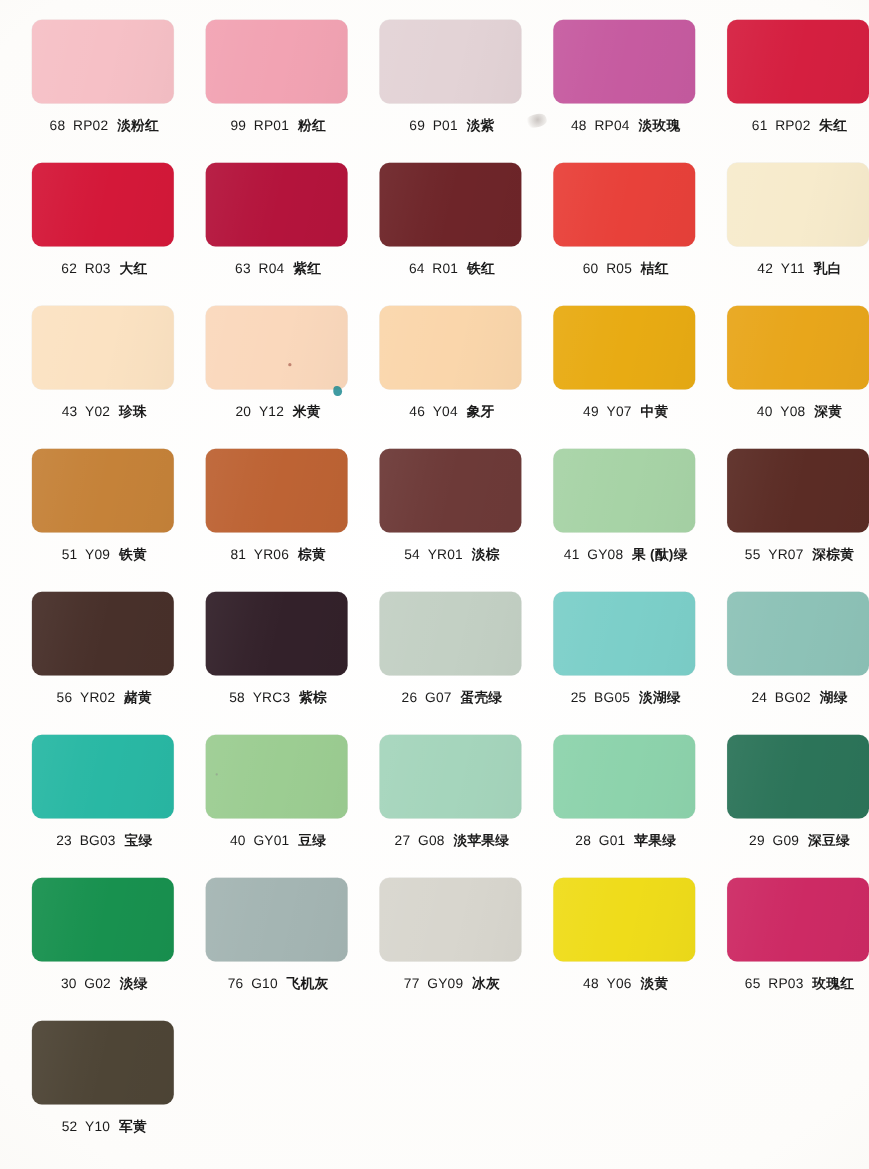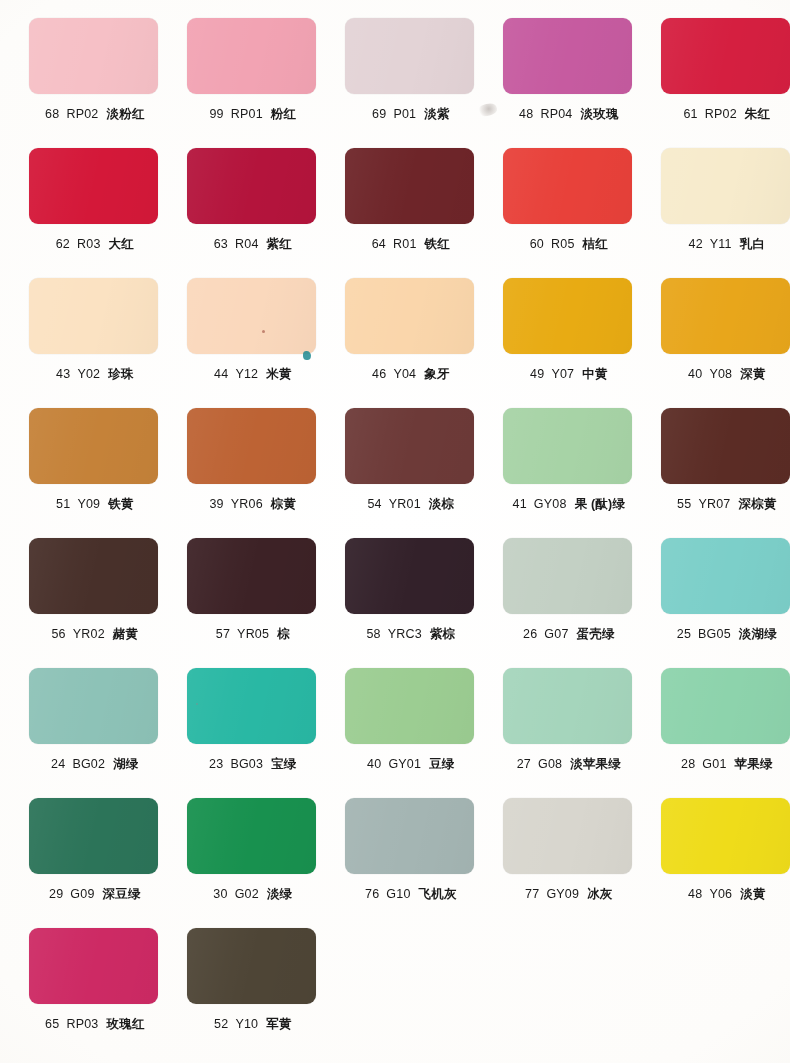--- a/index.html
+++ b/index.html
@@ -195,21 +195,21 @@
       <div class="chip" title="#fbe2c2" style="background: rgb(251, 226, 194);"></div>
       <div class="caption">
         <span class="c-num">43</span>
         <span class="c-code">Y02</span>
         <span class="c-name">珍珠</span>
       </div>
     </div>
     <div class="cell">
       <div class="chip" title="#fad8bc" style="background: rgb(250, 216, 188);"></div>
       <div class="caption">
-        <span class="c-num">44</span>
+        <span class="c-num">20</span>
         <span class="c-code">Y12</span>
         <span class="c-name">米黄</span>
       </div>
     </div>
     <div class="cell">
       <div class="chip" title="#fad6ab" style="background: rgb(250, 214, 171);"></div>
       <div class="caption">
         <span class="c-num">46</span>
         <span class="c-code">Y04</span>
         <span class="c-name">象牙</span>
@@ -235,21 +235,21 @@
       <div class="chip" title="#c58239" style="background: rgb(197, 130, 57);"></div>
       <div class="caption">
         <span class="c-num">51</span>
         <span class="c-code">Y09</span>
         <span class="c-name">铁黄</span>
       </div>
     </div>
     <div class="cell">
       <div class="chip" title="#bd6334" style="background: rgb(189, 99, 52);"></div>
       <div class="caption">
-        <span class="c-num">39</span>
+        <span class="c-num">81</span>
         <span class="c-code">YR06</span>
         <span class="c-name">棕黄</span>
       </div>
     </div>
     <div class="cell">
       <div class="chip" title="#6d3a38" style="background: rgb(109, 58, 56);"></div>
       <div class="caption">
         <span class="c-num">54</span>
         <span class="c-code">YR01</span>
         <span class="c-name">淡棕</span>
@@ -270,28 +270,20 @@
         <span class="c-code">YR07</span>
         <span class="c-name">深棕黄</span>
       </div>
     </div>
     <div class="cell">
       <div class="chip" title="#48302a" style="background: rgb(72, 48, 42);"></div>
       <div class="caption">
         <span class="c-num">56</span>
         <span class="c-code">YR02</span>
         <span class="c-name">赭黄</span>
-      </div>
-    </div>
-    <div class="cell">
-      <div class="chip" title="#3d2226" style="background: rgb(61, 34, 38);"></div>
-      <div class="caption">
-        <span class="c-num">57</span>
-        <span class="c-code">YR05</span>
-        <span class="c-name">棕</span>
       </div>
     </div>
     <div class="cell">
       <div class="chip" title="#33212a" style="background: rgb(51, 33, 42);"></div>
       <div class="caption">
         <span class="c-num">58</span>
         <span class="c-code">YRC3</span>
         <span class="c-name">紫棕</span>
       </div>
     </div>

